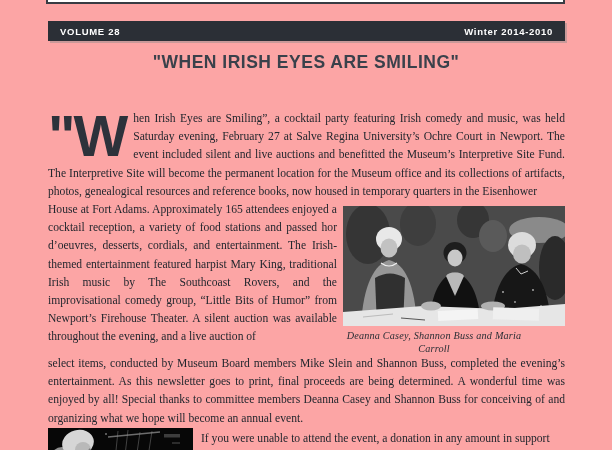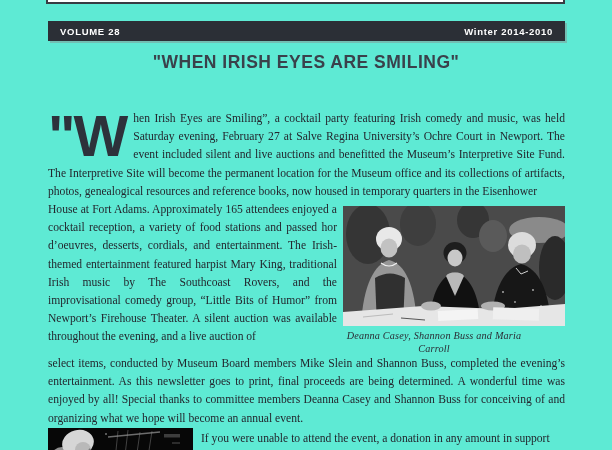--- a/index.html
+++ b/index.html
@@ -2,21 +2,21 @@
 <html><head>
 <meta charset="utf-8">
 <style>
   * { margin: 0; padding: 0; box-sizing: border-box; }
   html, body { background: #ffffff; }
   .page {
     position: relative;
     width: 612px;
     height: 450px;
     overflow: hidden;
-    background: #5eead4;
+    background: #fca5a5;
     font-family: "Liberation Serif", serif;
     color: #23272e;
   }
   
   .top-box-remnant {
     position: absolute;
     left: 46px; top: -10px;
     width: 519px; height: 14px;
     border: 2px solid #383c43;
     background: #ffffff;

